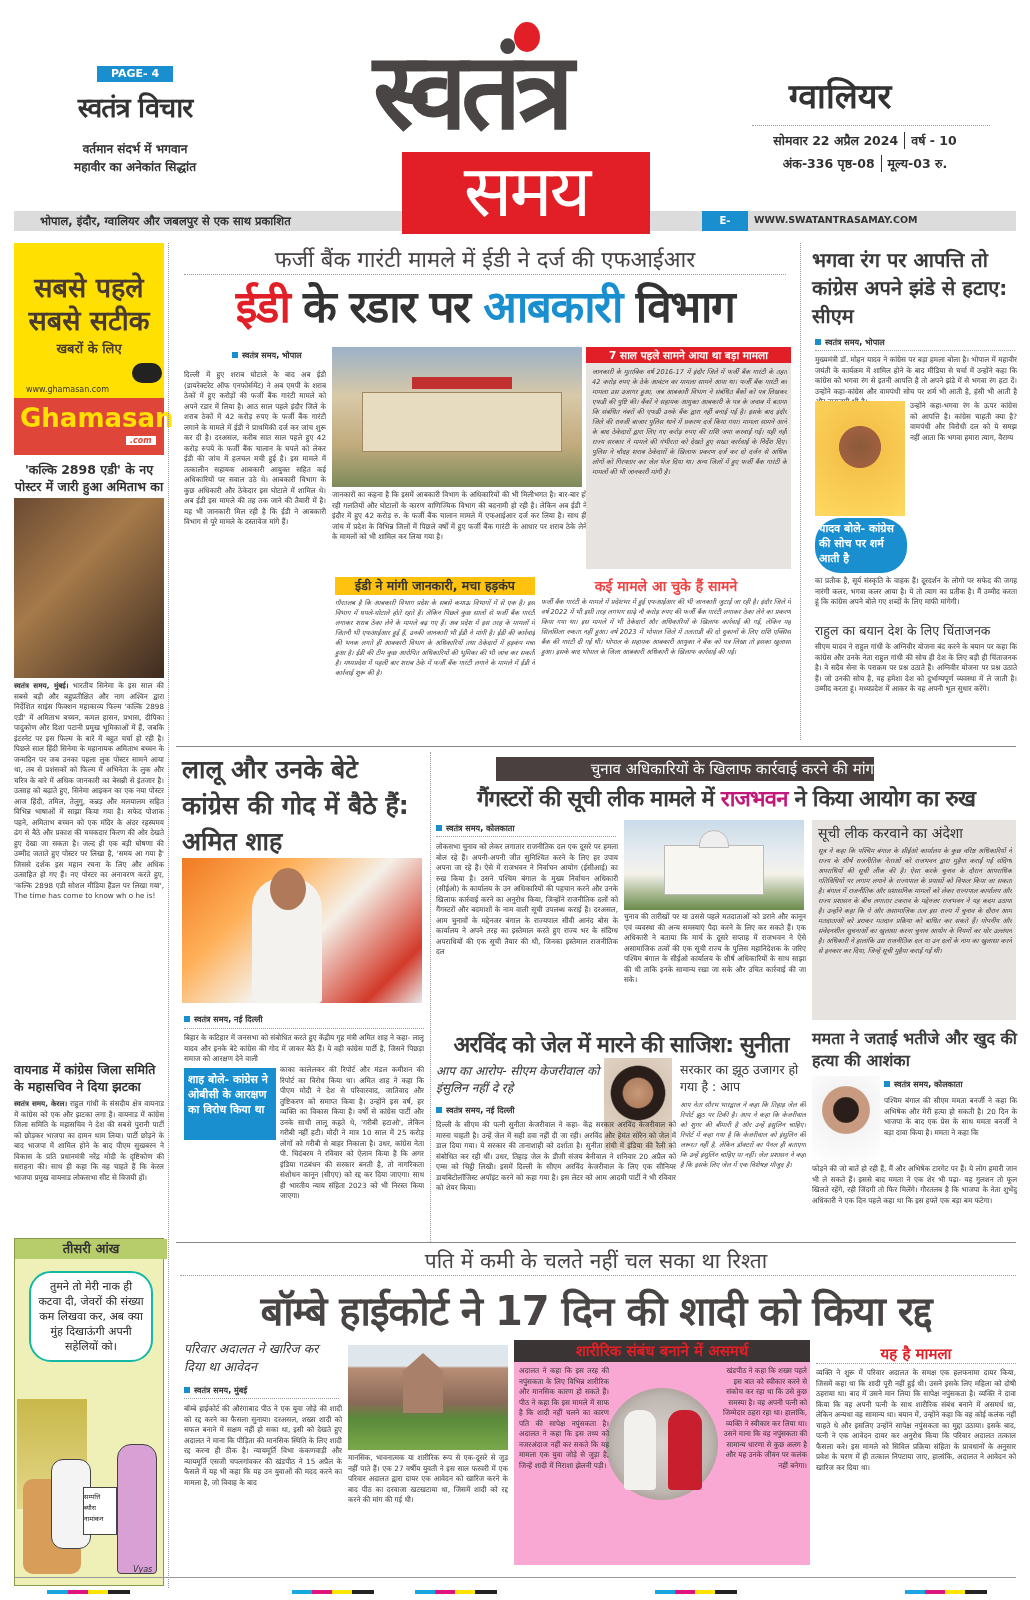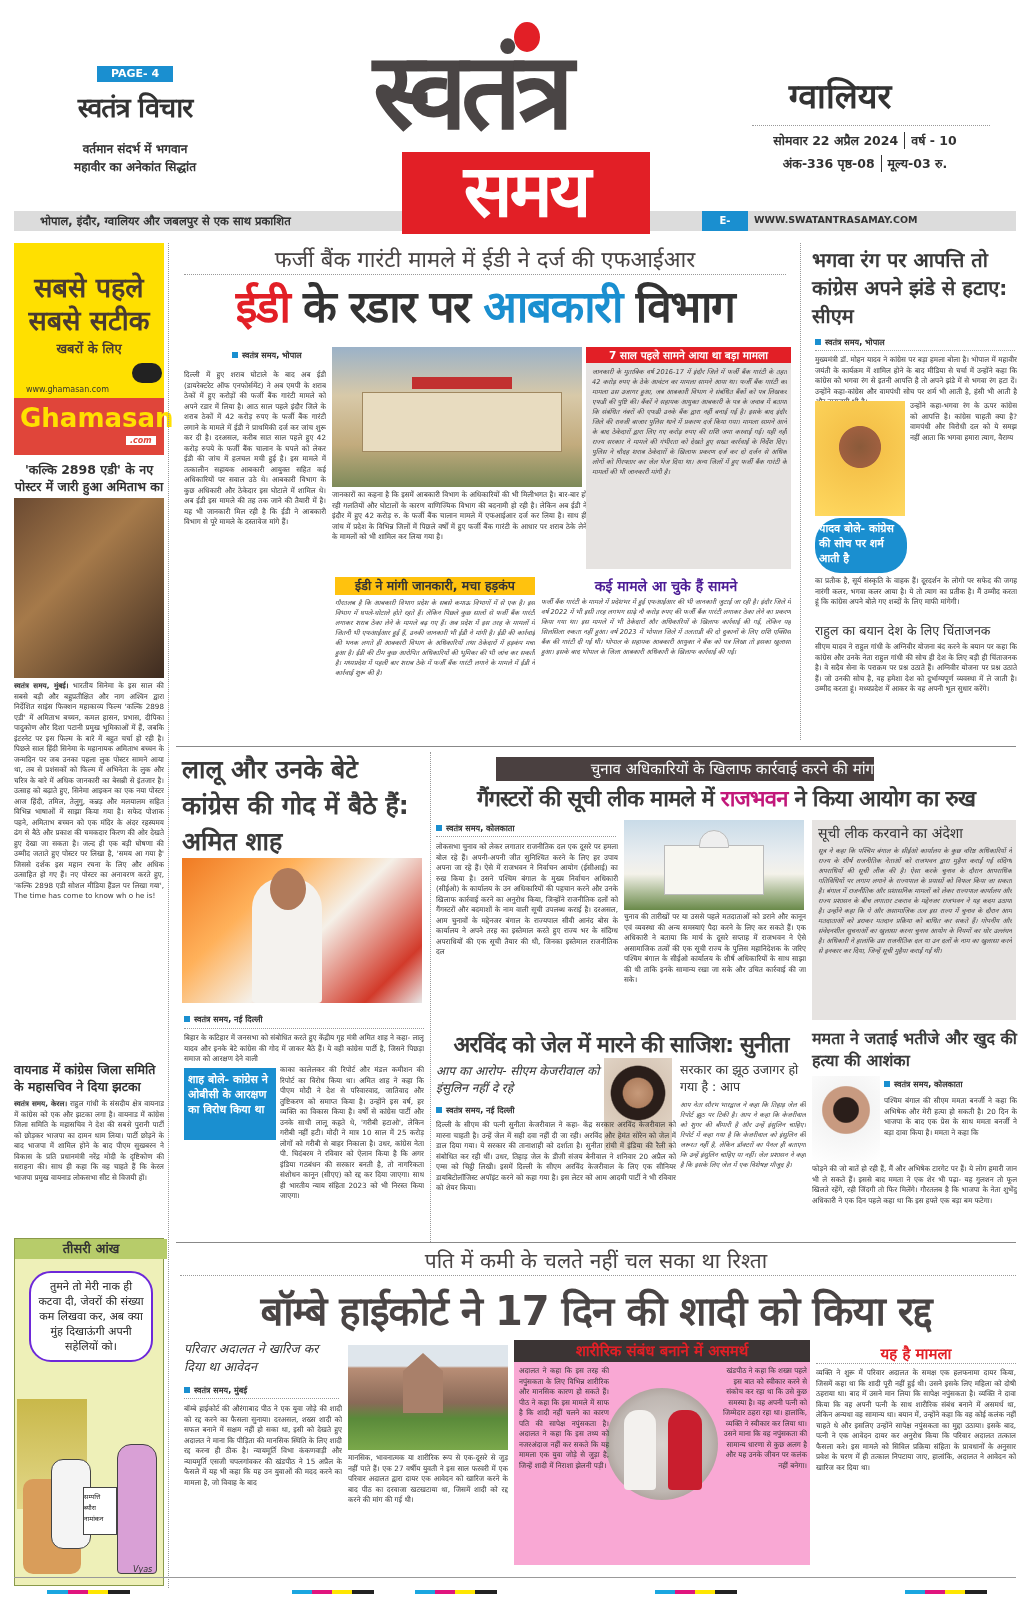--- a/index.html
+++ b/index.html
@@ -20,21 +20,21 @@
 
 <div class="abs" style="left:0;top:0;width:1030px;height:235px;">
   <div class="abs" style="left:97px;top:66px;width:76px;height:16px;background:#1a8fd0;color:#fff;font-size:11px;font-weight:bold;text-align:center;line-height:16px;">PAGE- 4</div>
   <div class="abs" style="left:45px;top:88px;width:180px;font-size:27px;font-weight:bold;color:#333;text-align:center;letter-spacing:-1px;">स्वतंत्र विचार</div>
   <div class="abs" style="left:45px;top:140px;width:180px;font-size:12px;font-weight:bold;color:#333;text-align:center;">वर्तमान संदर्भ में भगवान</div>
   <div class="abs" style="left:45px;top:158px;width:180px;font-size:12px;font-weight:bold;color:#333;text-align:center;">महावीर का अनेकांत सिद्धांत</div>
 
   <div class="abs" style="left:268px;top:32px;width:405px;height:120px;font-size:106px;line-height:120px;font-weight:bold;color:#4a4545;text-align:center;letter-spacing:-6px;">स्वतंत्र</div>
   <div class="abs" style="left:514px;top:22px;width:26px;height:30px;border-radius:50%;background:#e21f26;"></div>
   <div class="abs" style="left:402px;top:152px;width:248px;height:82px;background:#e21f26;"></div>
-  <div class="abs" style="left:402px;top:150px;width:248px;height:82px;font-size:72px;line-height:82px;font-weight:bold;color:#fff;text-align:center;letter-spacing:-3px;">समय</div>
+  <div class="abs" style="left:402px;top:150px;width:248px;height:82px;font-size:72px;line-height:82px;font-weight:normal;color:#fff;text-align:center;letter-spacing:-3px;">समय</div>
 
   <div class="abs" style="left:740px;top:72px;width:200px;font-size:34px;font-weight:bold;color:#333;text-align:center;">ग्वालियर</div>
   <div class="abs dotted" style="left:752px;top:125px;width:238px;"></div>
   <div class="abs" style="left:735px;top:132px;width:260px;font-size:12.5px;font-weight:bold;color:#333;display:flex;justify-content:center;gap:6px;">
     <span>सोमवार 22 अप्रैल 2024</span>
     <span style="border-left:1px solid #333;"></span>
     <span>वर्ष - 10</span>
   </div>
   <div class="abs" style="left:735px;top:155px;width:260px;font-size:12.5px;font-weight:bold;color:#333;display:flex;justify-content:center;gap:6px;">
     <span>अंक-336 पृष्ठ-08</span>
@@ -71,21 +71,21 @@
   </div>
 
   <div class="abs" style="left:0;top:818px;width:150px;font-size:12.5px;font-weight:bold;color:#333;line-height:17px;">वायनाड में कांग्रेस जिला समिति के महासचिव ने दिया झटका</div>
   <div class="abs body-text" style="left:0;top:856px;width:150px;height:136px;">
     <b>स्वतंत्र समय, केरल।</b>
     <span>राहुल गांधी के संसदीय क्षेत्र वायनाड में कांग्रेस को एक और झटका लगा है। वायनाड में कांग्रेस जिला समिति के महासचिव ने देश की सबसे पुरानी पार्टी को छोड़कर भाजपा का दामन थाम लिया। पार्टी छोड़ने के बाद भाजपा में शामिल होने के बाद पीएम सुखबरन ने विकास के प्रति प्रधानमंत्री नरेंद्र मोदी के दृष्टिकोण की सराहना की। साथ ही कहा कि वह चाहते हैं कि केरल भाजपा प्रमुख वायनाड लोकसभा सीट से विजयी हों।</span>
   </div>
 
   <div class="abs" style="left:0;top:995px;width:150px;height:348px;border:1px solid #8a9a4a;background:#eef0b8;">
     <div class="abs" style="left:0;top:0;width:152px;height:20px;background:#b7cc6a;text-align:center;font-size:13px;font-weight:bold;color:#333;line-height:20px;">तीसरी आंख</div>
-    <div class="abs" style="left:14px;top:32px;width:124px;padding:6px;background:#fff;border:2px solid #6d28d9;border-radius:22px;font-size:11px;line-height:15px;text-align:center;color:#222;">तुमने तो मेरी नाक ही कटवा दी, जेवरों की संख्या कम लिखवा कर, अब क्या मुंह दिखाऊंगी अपनी सहेलियों को।</div>
+    <div class="abs" style="left:14px;top:32px;width:124px;padding:6px;background:#fff;border:2px solid #14b8a6;border-radius:22px;font-size:11px;line-height:15px;text-align:center;color:#222;">तुमने तो मेरी नाक ही कटवा दी, जेवरों की संख्या कम लिखवा कर, अब क्या मुंह दिखाऊंगी अपनी सहेलियों को।</div>
     <div class="abs" style="left:2px;top:160px;width:70px;height:110px;background:linear-gradient(180deg,#c9b84a,#e3d88a);"></div>
     <div class="abs" style="left:8px;top:240px;width:58px;height:95px;background:#d99d5a;border-radius:10px;"></div>
     <div class="abs" style="left:36px;top:220px;width:40px;height:90px;background:#f4f4f4;border:1px solid #444;border-radius:12px;"></div>
     <div class="abs" style="left:68px;top:248px;width:34px;height:48px;background:#fff;border:1px solid #444;font-size:6.5px;text-align:left;line-height:11px;padding-top:4px;">
       <div>सम्पत्ति</div>
       <div>ब्यौरा</div>
       <div>नामांकन</div>
     </div>
     <div class="abs" style="left:102px;top:205px;width:40px;height:130px;background:#d9a0d6;border:1px solid #444;border-radius:14px 14px 4px 4px;"></div>
     <div class="abs" style="left:118px;top:326px;font-size:8px;font-style:italic;color:#333;">Vyas</div>
@@ -112,21 +112,21 @@
 </div>
 <div class="abs body-text" style="left:332px;top:490px;width:255px;height:80px;">जानकारों का कहना है कि इसमें आबकारी विभाग के अधिकारियों की भी मिलीभगत है। बार-बार हो रही गलतियों और घोटालों के कारण वाणिज्यिक विभाग की बदनामी हो रही है। लेकिन अब ईडी ने इंदौर में हुए 42 करोड़ रु. के फर्जी बैंक चालान मामले में एफआईआर दर्ज कर लिया है। साथ ही जांच में प्रदेश के विभिन्न जिलों में पिछले वर्षों में हुए फर्जी बैंक गारंटी के आधार पर शराब ठेके लेने के मामलों को भी शामिल कर लिया गया है।</div>
 
 <div class="abs" style="left:586px;top:347px;width:205px;height:222px;background:#e6e3e1;">
   <div class="abs" style="left:0;top:0;width:205px;height:16px;background:#e21f26;color:#fff;font-size:10.5px;font-weight:bold;text-align:center;line-height:16px;">7 साल पहले सामने आया था बड़ा मामला</div>
   <div class="abs italic-text" style="left:6px;top:20px;width:195px;height:198px;">जानकारी के मुताबिक वर्ष 2016-17 में इंदौर जिले में फर्जी बैंक गारंटी के तहत 42 करोड़ रुपए के ठेके आवंटन का मामला सामने आया था। फर्जी बैंक गारंटी का मामला उस उजागर हुआ, जब आबकारी विभाग ने संबंधित बैंकों को पत्र लिखकर एफडी की पुष्टि की। बैंकों ने सहायक आयुक्त आबकारी के पत्र के जवाब में बताया कि संबंधित नंबरों की एफडी उनके बैंक द्वारा नहीं बनाई गई है। इसके बाद इंदौर जिले की रावजी बाजार पुलिस थाने में प्रकरण दर्ज किया गया। मामला सामने आने के बाद ठेकेदारों द्वारा लिए गए करोड़ रुपए की राशि जमा करवाई गई। यही नहीं राज्य सरकार ने मामले की गंभीरता को देखते हुए सख्त कार्रवाई के निर्देश दिए। पुलिस ने चौदह शराब ठेकेदारों के खिलाफ प्रकरण दर्ज कर दो दर्जन से अधिक लोगों को गिरफ्तार कर जेल भेज दिया था। अन्य जिलों में हुए फर्जी बैंक गारंटी के मामलों की भी जानकारी मांगी है।</div>
 </div>
 
 <div class="abs" style="left:335px;top:577px;width:200px;height:18px;background:#ffc20e;color:#333;font-size:12.5px;font-weight:bold;text-align:center;line-height:18px;">ईडी ने मांगी जानकारी, मचा हड़कंप</div>
 <div class="abs italic-text" style="left:335px;top:598px;width:200px;height:148px;">गौरतलब है कि आबकारी विभाग प्रदेश के सबसे कमाऊ विभागों में से एक है। इस विभाग में घपले-घोटाले होते रहते हैं। लेकिन पिछले कुछ सालों से फर्जी बैंक गारंटी लगाकर शराब ठेका लेने के मामले बढ़ गए हैं। अब प्रदेश में इस तरह के मामलों में जितनी भी एफआईआर हुई हैं, उनकी जानकारी भी ईडी ने मांगी है। ईडी की कार्रवाई की भनक लगते ही आबकारी विभाग के अधिकारियों तथा ठेकेदारों में हड़कंप मचा हुआ है। ईडी की टीम कुछ आरोपित अधिकारियों की भूमिका की भी जांच कर सकती है। मध्यप्रदेश में पहली बार शराब ठेके में फर्जी बैंक गारंटी लगाने के मामले में ईडी ने कार्रवाई शुरू की है।</div>
-<div class="abs" style="left:541px;top:576px;width:250px;font-size:14px;font-weight:bold;color:#4c1d95;text-align:center;">कई मामले आ चुके हैं सामने</div>
+<div class="abs" style="left:541px;top:576px;width:250px;font-size:14px;font-weight:bold;color:#ef4444;text-align:center;">कई मामले आ चुके हैं सामने</div>
 <div class="abs italic-text" style="left:541px;top:597px;width:250px;height:148px;">फर्जी बैंक गारंटी के मामले में प्रदेशभर में हुई एफआईआर की भी जानकारी जुटाई जा रही है। इंदौर जिले में वर्ष 2022 में भी इसी तरह लगभग साढ़े नौ करोड़ रुपए की फर्जी बैंक गारंटी लगाकर ठेका लेने का प्रकरण किया गया था। इस मामले में भी ठेकेदारों और अधिकारियों के खिलाफ कार्रवाई की गई, लेकिन यह सिलसिला रुकता नहीं हुआ। वर्ष 2023 में भोपाल जिले में तलताडी की दो दुकानों के लिए राशि एक्सिस बैंक की गारंटी दी गई थी। भोपाल के सहायक आबकारी आयुक्त ने बैंक को पत्र लिखा तो इसका खुलासा हुआ। इसके बाद भोपाल के जिला आबकारी अधिकारी के खिलाफ कार्रवाई की गई।</div>
 <div class="vline" style="left:800px;top:243px;height:497px;"></div>
 
 <div class="abs" style="left:812px;top:246px;width:205px;font-size:20px;font-weight:bold;color:#3b3b3b;line-height:28px;">भगवा रंग पर आपत्ति तो कांग्रेस अपने झंडे से हटाए: सीएम</div>
 <div class="abs dateline" style="left:815px;top:336px;">
   <span class="sq"></span>
   <span>स्वतंत्र समय, भोपाल</span>
 </div>
 <div class="abs dotted" style="left:815px;top:350px;width:200px;"></div>
 <div class="abs body-text" style="left:815px;top:355px;width:202px;height:46px;">मुख्यमंत्री डॉ. मोहन यादव ने कांग्रेस पर बड़ा हमला बोला है। भोपाल में महावीर जयंती के कार्यक्रम में शामिल होने के बाद मीडिया से चर्चा में उन्होंने कहा कि कांग्रेस को भगवा रंग से इतनी आपत्ति है तो अपने झंडे में से भगवा रंग हटा दें। उन्होंने कहा-कांग्रेस और वामपंथी सोच पर शर्म भी आती है, हंसी भी आती है और नाराजगी भी है।</div>

